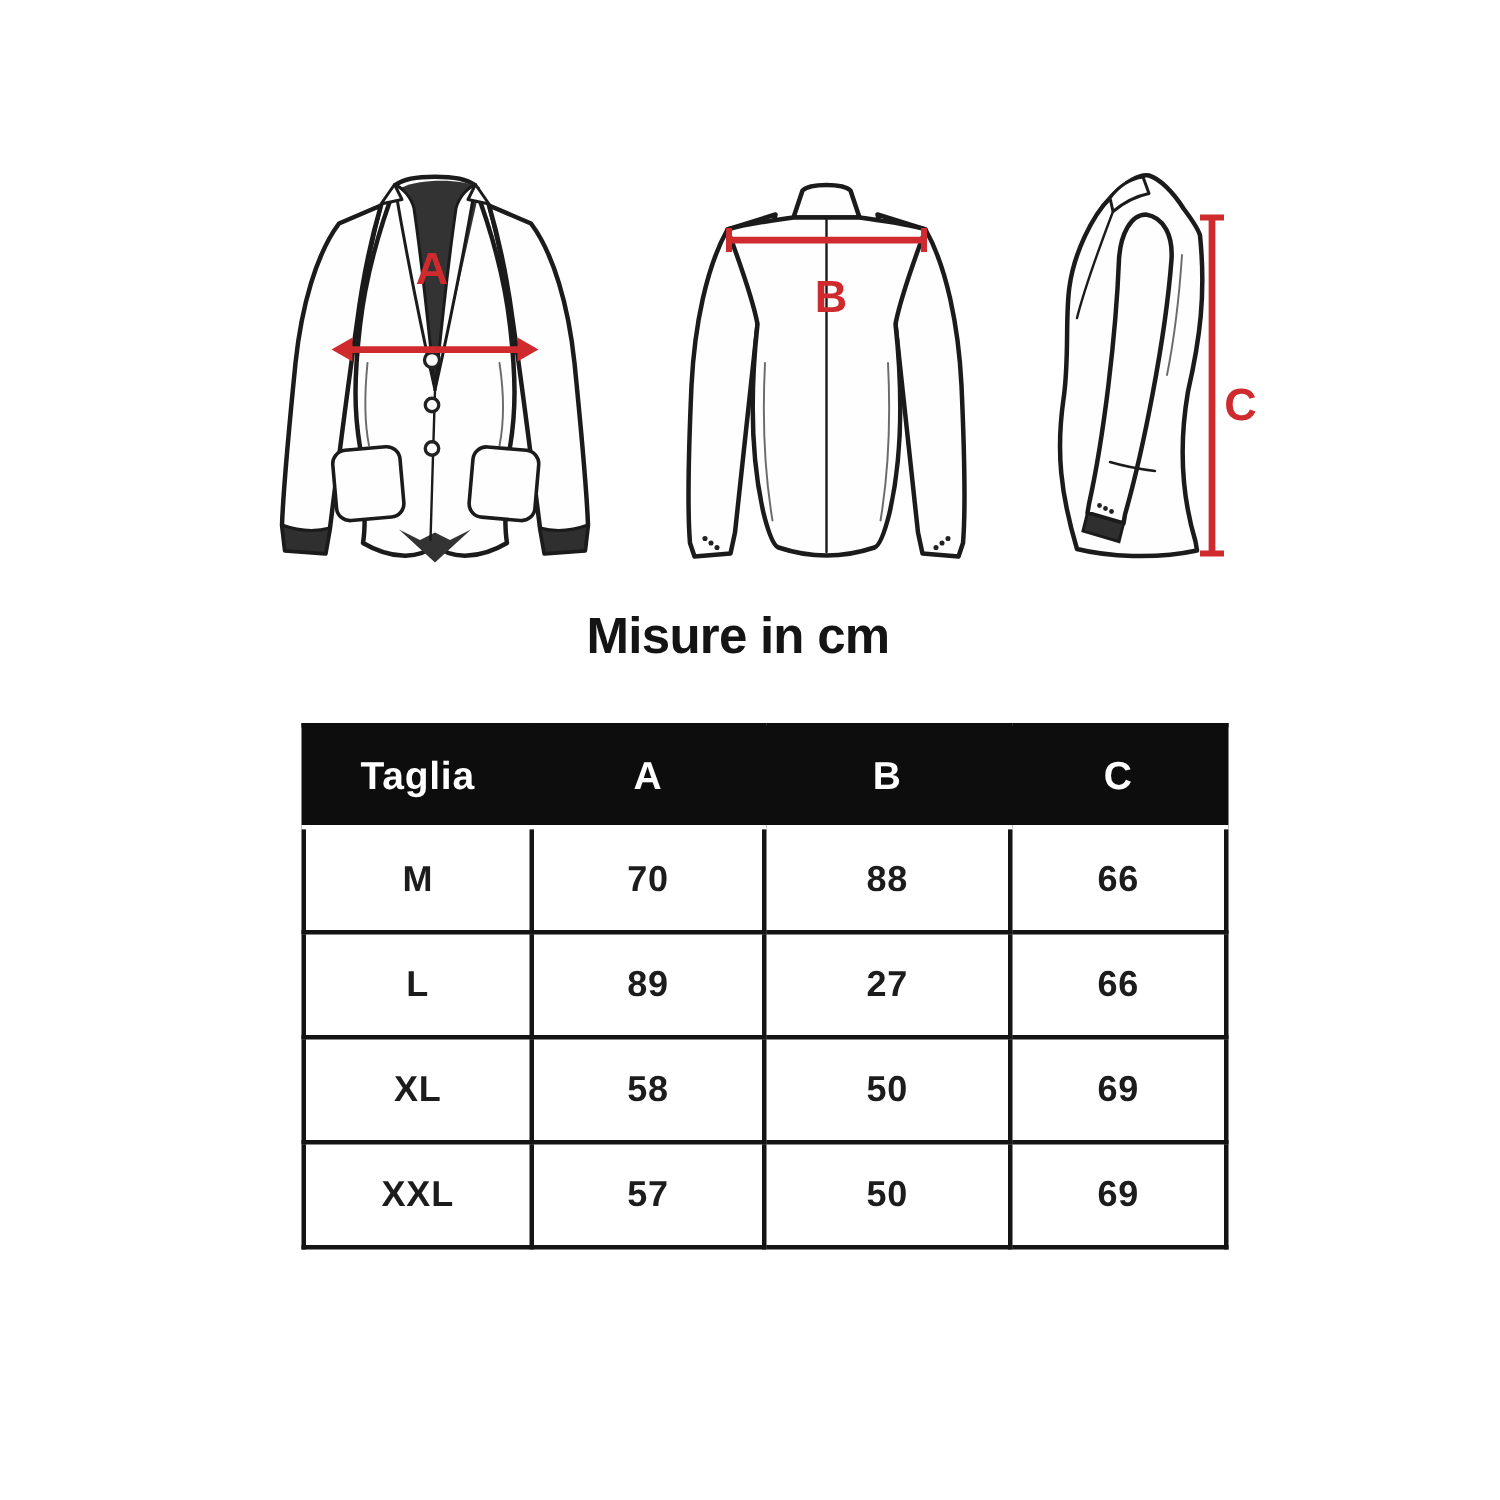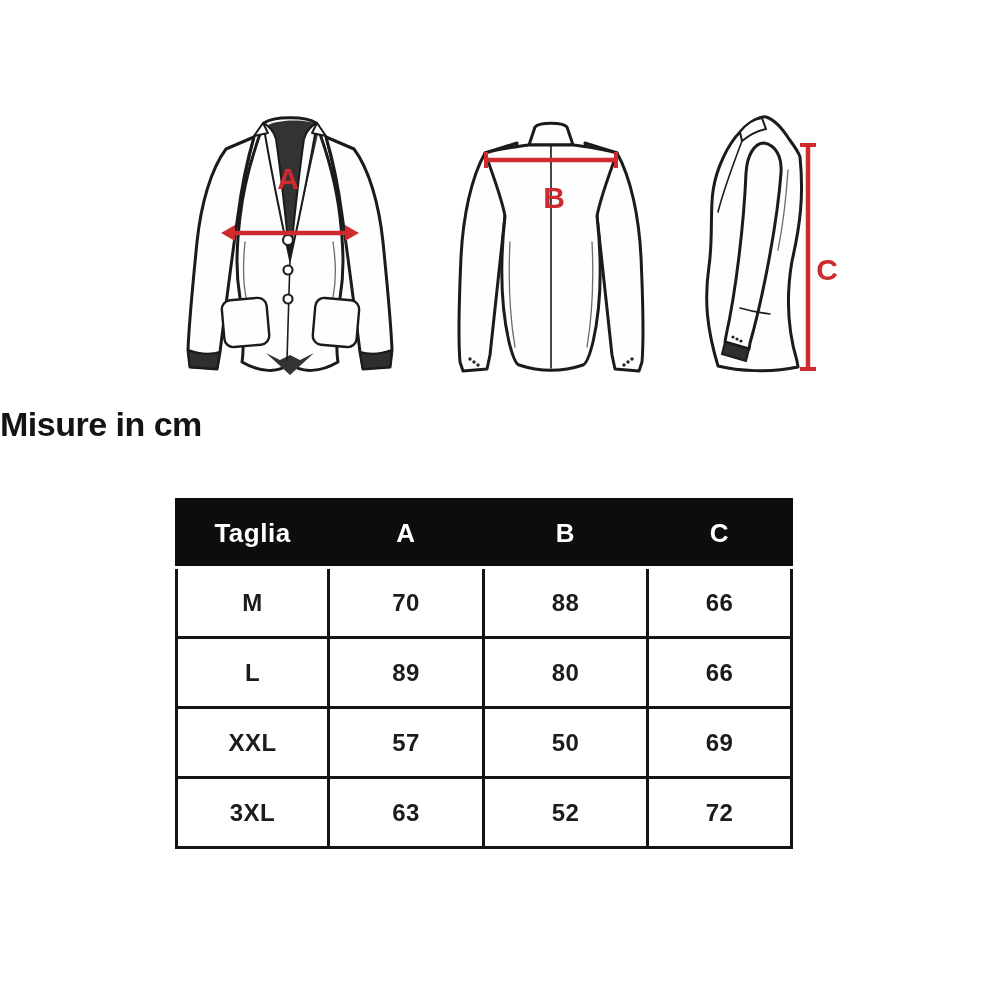--- a/index.html
+++ b/index.html
@@ -18,28 +18,28 @@
   .darkfill{fill:#333333;stroke:none;}
   .cuff{fill:#2f2f2f;stroke:#1b1b1b;stroke-width:2;}
   .measure{stroke:#cf2b2e;stroke-width:4.5;stroke-linecap:butt;fill:none;}
   .measure-head{fill:#cf2b2e;stroke:none;}
   .mlabel{font-family:"Liberation Sans",sans-serif;font-weight:bold;font-size:30px;fill:#cf2b2e;text-anchor:middle;}
   .btn{fill:#fefefe;stroke:#222222;stroke-width:2.2;}
   .dot{fill:#222222;stroke:none;}
 
   
   #title{
-    position:absolute;left:0;top:402px;width:984px;
+    position:absolute;left:0;top:402px;width:984px;text-align:center;
     font-size:34px;font-weight:bold;color:#141414;letter-spacing:-0.5px;line-height:44px;
   }
 
   
   #size-table{
-    position:absolute;left:175px;top:482px;width:615px;height:351px;
-    border-collapse:collapse;table-layout:fixed;border:3px solid #84cc16;margin-top:16px;
+    position:absolute;left:201px;top:482px;width:615px;height:351px;
+    border-collapse:collapse;table-layout:fixed;border:3px solid #84cc16;
   }
   #size-table th{
     background:#0d0d0d;color:#ffffff;font-size:26px;font-weight:bold;
     height:63px;text-align:center;vertical-align:middle;
     border:3px solid #0d0d0d;border-bottom:3px solid #ffffff;letter-spacing:0.5px;
   }
   #size-table td{
     border:3px solid #141414;background:#ffffff;color:#1c1c1c;
     font-size:24px;font-weight:bold;text-align:center;vertical-align:middle;height:54px;
     letter-spacing:0.5px;
@@ -153,31 +153,31 @@
     <tbody>
       <tr>
         <td>M</td>
         <td>70</td>
         <td>88</td>
         <td>66</td>
       </tr>
       <tr>
         <td>L</td>
         <td>89</td>
-        <td>80</td>
+        <td>27</td>
         <td>66</td>
+      </tr>
+      <tr>
+        <td>XL</td>
+        <td>58</td>
+        <td>50</td>
+        <td>69</td>
       </tr>
       <tr>
         <td>XXL</td>
         <td>57</td>
         <td>50</td>
         <td>69</td>
       </tr>
-      <tr>
-        <td>3XL</td>
-        <td>63</td>
-        <td>52</td>
-        <td>72</td>
-      </tr>
     </tbody>
   </table>
 
 </div>
 
 </body></html>

